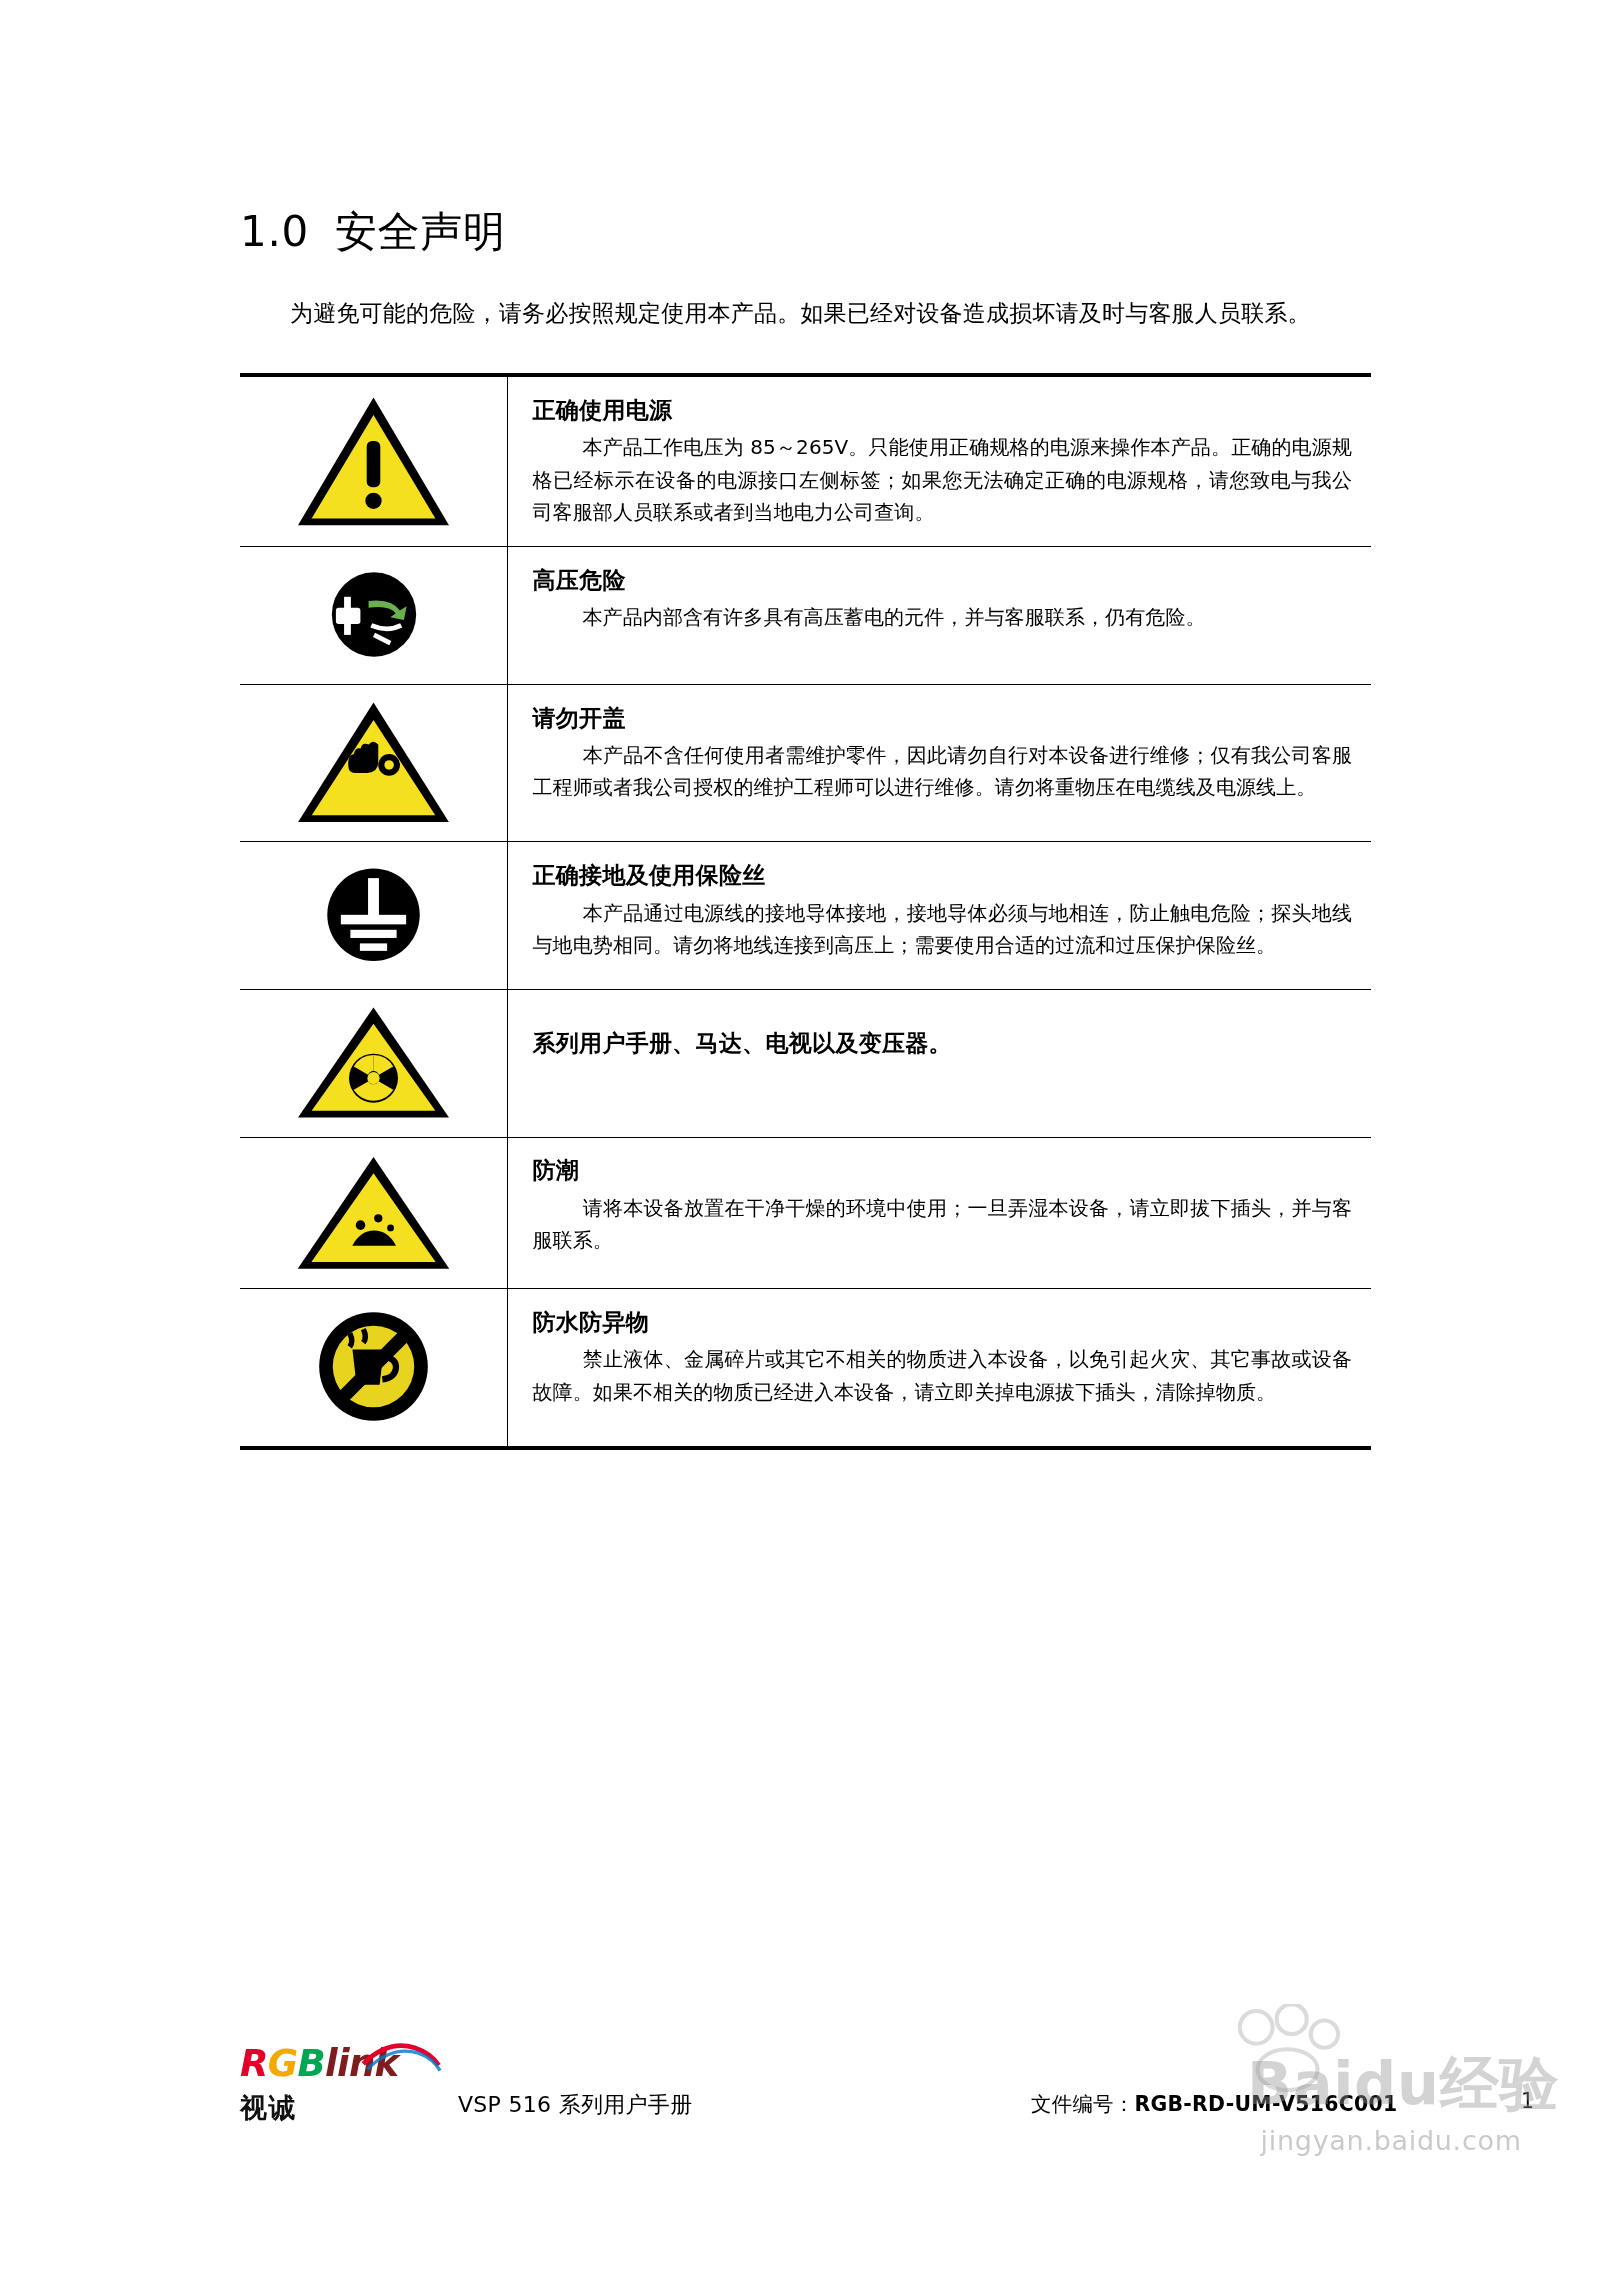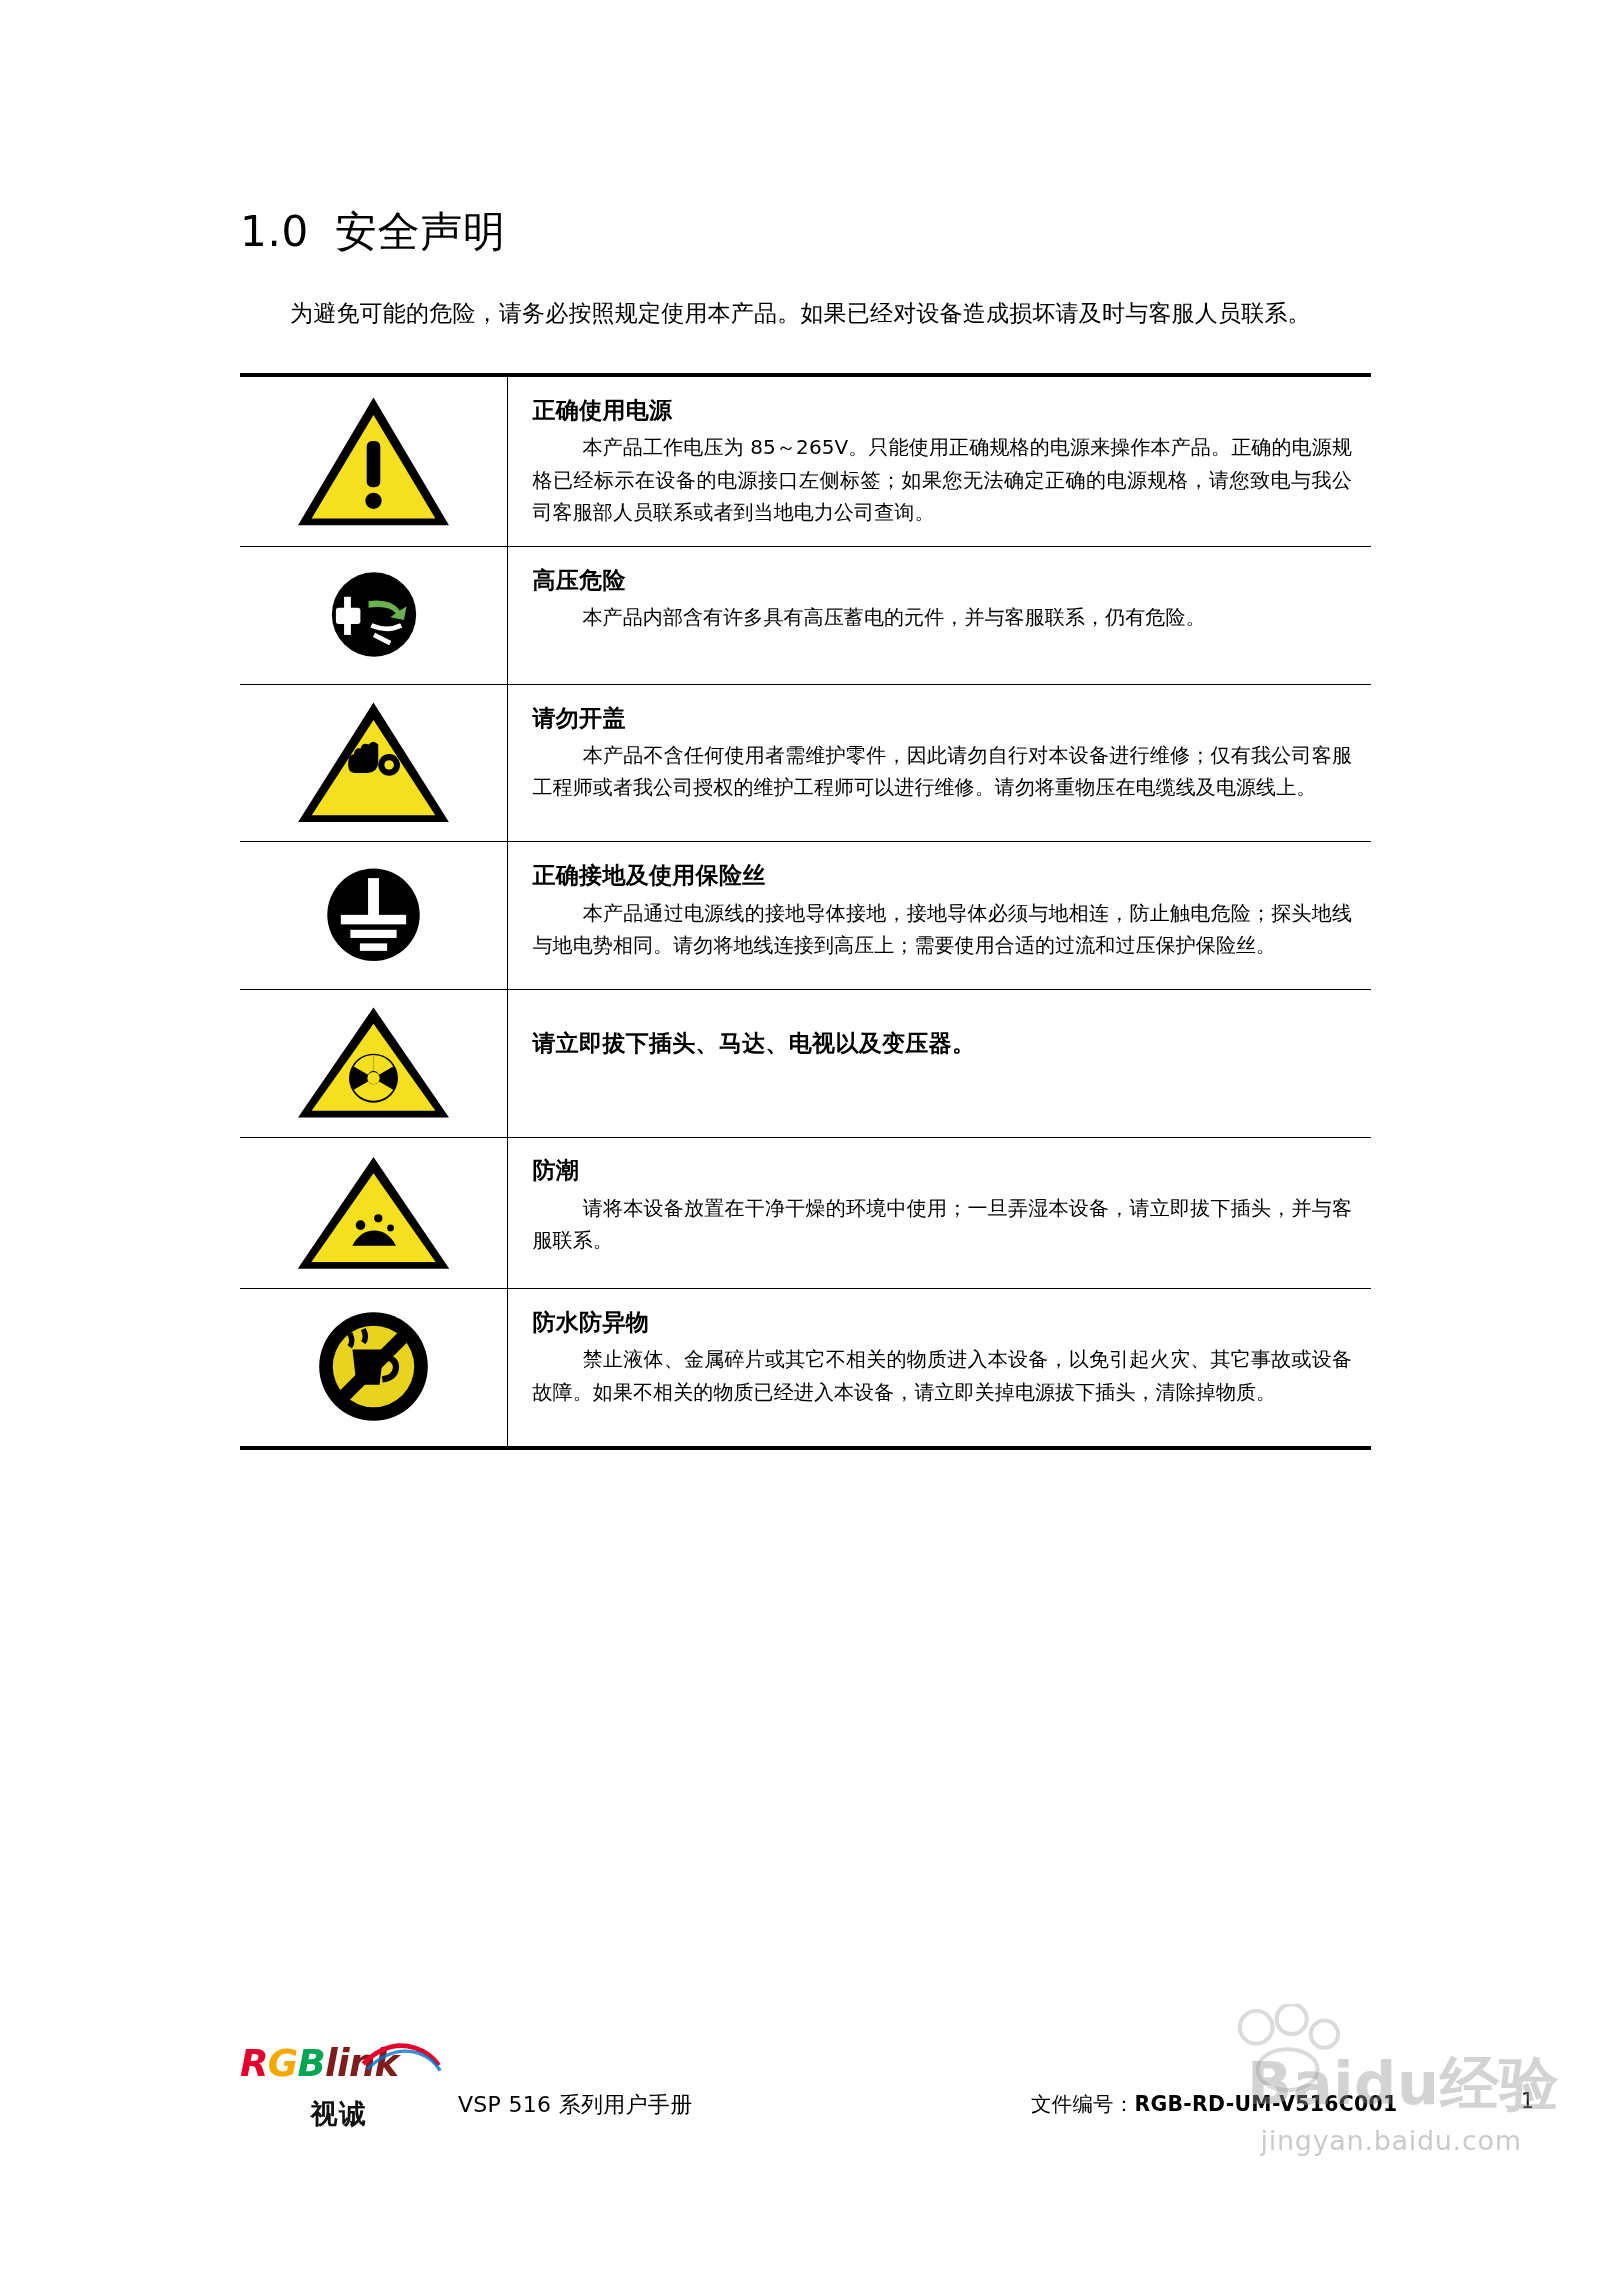--- a/index.html
+++ b/index.html
@@ -121,23 +121,22 @@
     font-family: "DejaVu Sans", "Liberation Sans", sans-serif;
   }
   .logo-text .c1 { color: #e4002b; }
   .logo-text .c2 { color: #f5a800; }
   .logo-text .c3 { color: #00a651; }
   .logo-text .c4 { color: #7f1d1d; }
   .logo-cn {
     font-size: 27px;
     font-weight: bold;
     letter-spacing: 1.4px;
-    margin-top: 14px;
+    margin-top: 8px;
     color: #111;
-    text-align: center;
   }
   .logo-swoosh {
     position: absolute;
     left: 120px;
     top: -4.1px;
     width: 82px;
     height: 31px;
   }
   .footer-manual {
     position: absolute;
@@ -301,21 +300,21 @@
                   <circle r="36" fill="#000"></circle>
                   <circle r="9" fill="#f4e01e"></circle>
                   <path d="M0 -34 A34 34 0 0 1 29 -17 L8 -5 A10 10 0 0 0 0 -11 Z" fill="#f4e01e"></path>
                   <path d="M29 17 A34 34 0 0 1 -29 17 L-8 5 A10 10 0 0 0 8 5 Z" fill="#f4e01e"></path>
                   <path d="M-29 -17 A34 34 0 0 1 0 -34 L0 -11 A10 10 0 0 0 -8 -5 Z" fill="#f4e01e"></path>
                 </g>
               </svg>
             </span>
           </td>
           <td class="text-cell">
-            <div class="single-line">请立即拔下插头、马达、电视以及变压器。</div>
+            <div class="single-line">系列用户手册、马达、电视以及变压器。</div>
           </td>
         </tr>
 
         <tr>
           <td class="icon-cell">
             <span>
               <svg width="157" height="123" viewBox="0 0 230 180">
                 <polygon points="115,10 226,174 4,174" fill="#000"></polygon>
                 <polygon points="115,34 206,164 24,164" fill="#f4e01e"></polygon>
                 <g transform="translate(78,104)">

